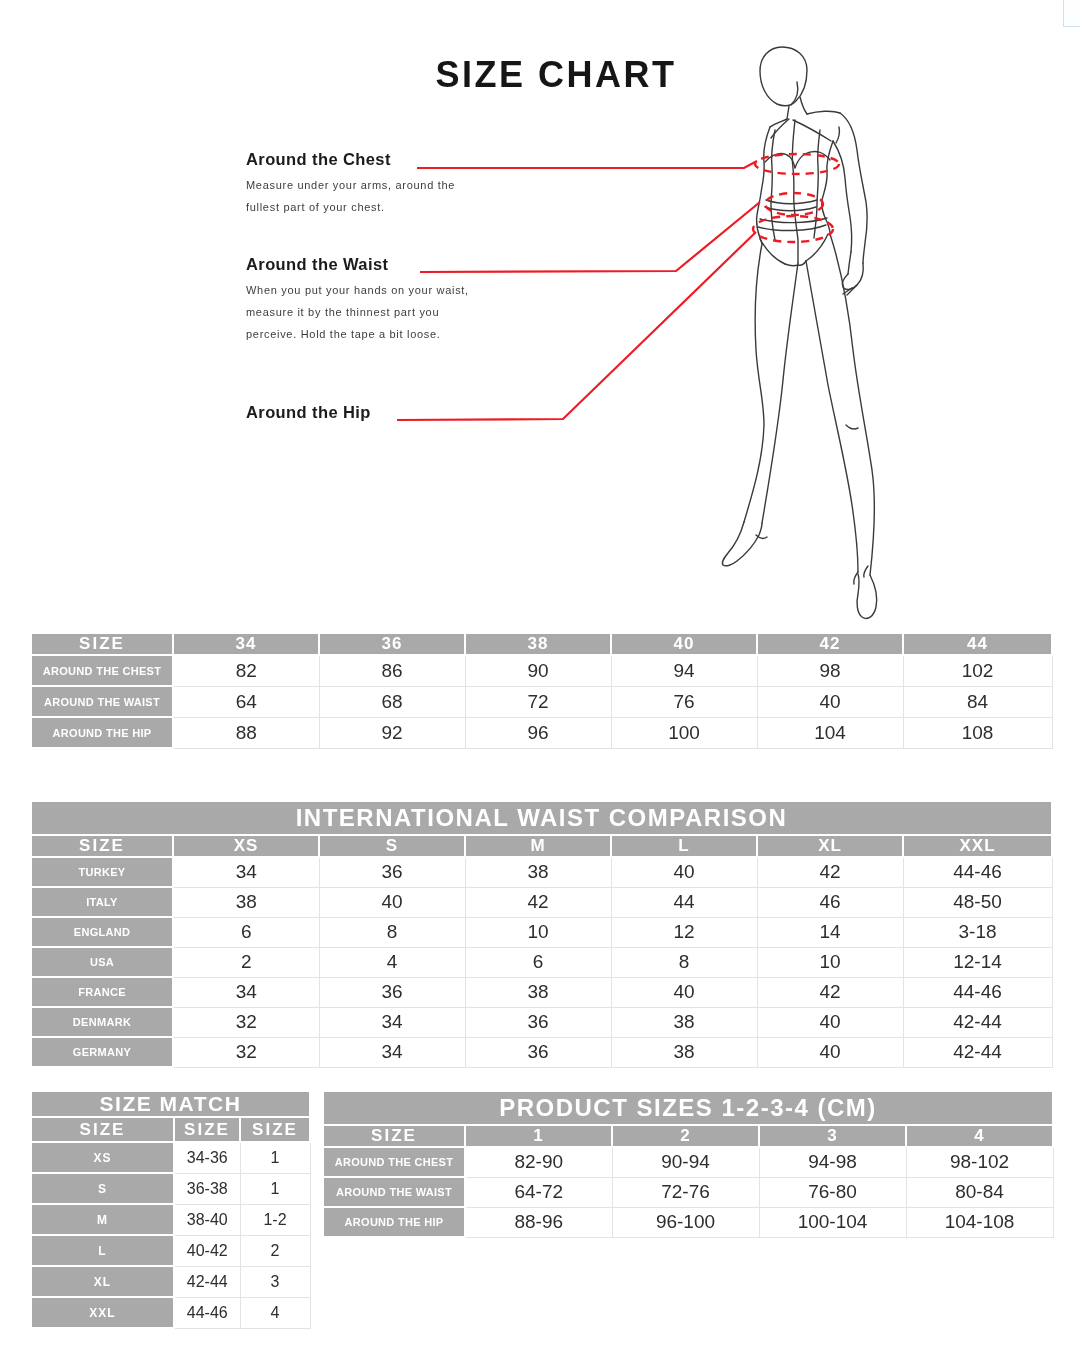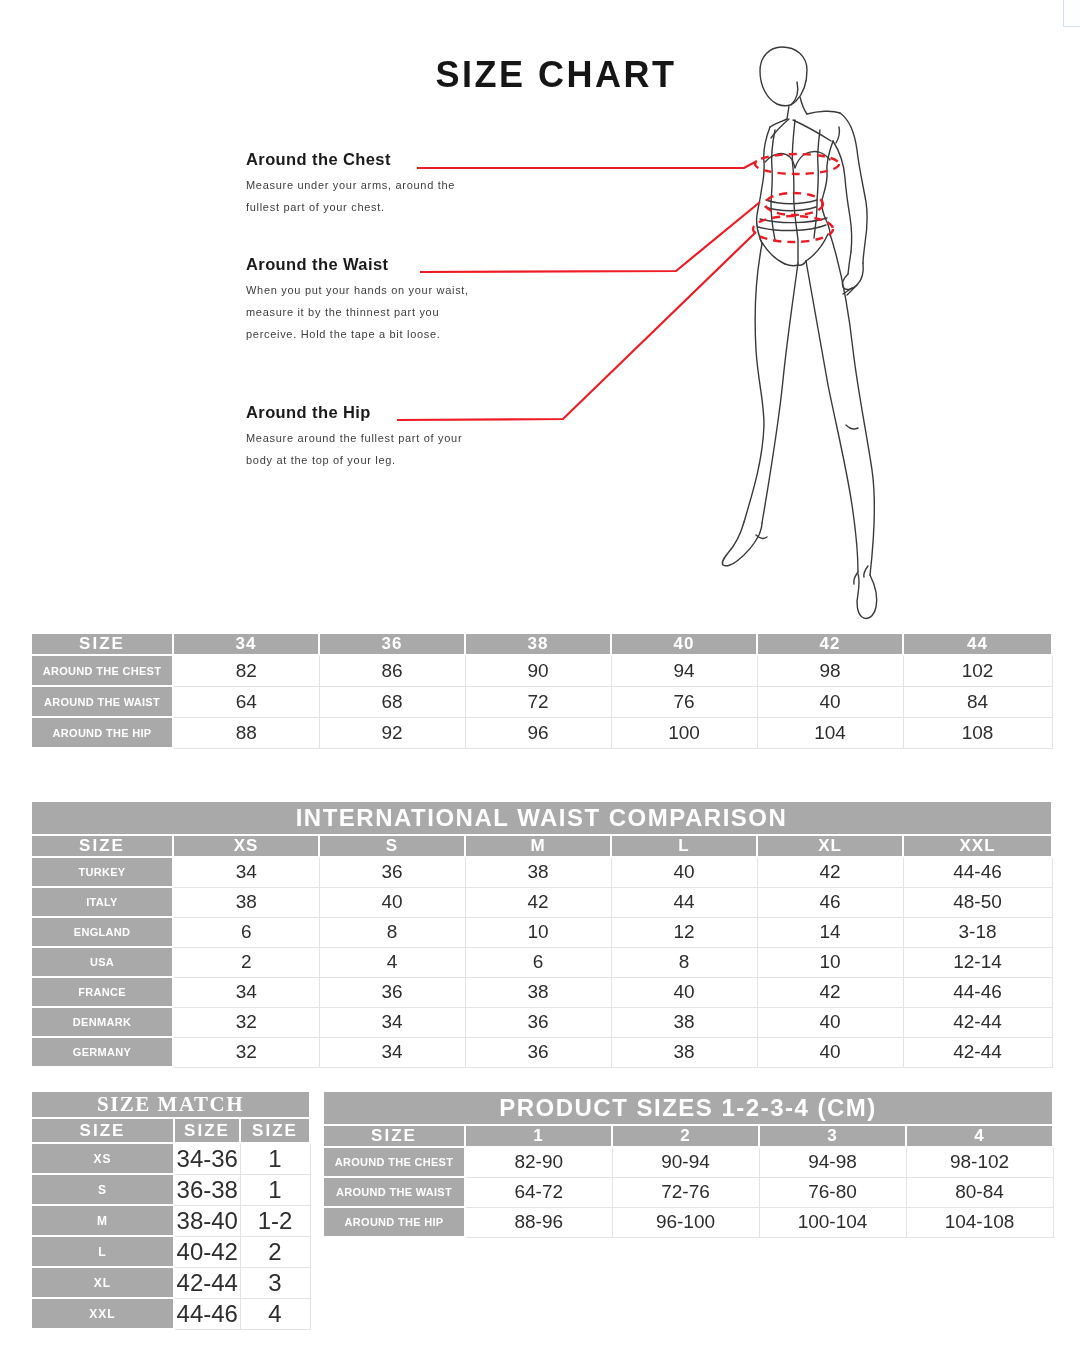--- a/index.html
+++ b/index.html
@@ -29,24 +29,24 @@
   .band{background:var(--table-gray,#a9a9a9);color:#fff;border:2px solid #fff;font-weight:700;}
   .title-band{font-size:24px;letter-spacing:1.5px;height:32px;}
   .head{font-size:17px;letter-spacing:1px;height:19px;}
   .corner{letter-spacing:2px;}
   .label{font-size:11px;text-align:left;padding-left:5px;letter-spacing:.3px;}
   .label.center{text-align:center;padding-left:0;font-size:12px;letter-spacing:1px;}
   .val{background:#fff;border:1px solid #e3e3e3;font-size:19px;color:var(--value-text,#2e2e2e);font-weight:400;}
   #t-standard .val,#t-standard .label{height:29px;}
   #t-international .val,#t-international .label{height:28px;}
   #t-product .val,#t-product .label{height:28px;}
-  #t-sizematch .title-band{font-size:21px;height:24px;letter-spacing:1.5px;font-family:Liberation Serif, serif;}
+  #t-sizematch .title-band{font-size:21px;height:24px;letter-spacing:1.5px;}
   #t-sizematch .head{height:23px;letter-spacing:2px;}
   #t-sizematch .val,#t-sizematch .label{height:29px;}
-  #t-sizematch .val{font-size:24px;margin-left:41px;}
+  #t-sizematch .val{font-size:16px;margin-left:41px;}
   
   .corner-artifact{
     position:absolute;left:1063px;top:0;width:17px;height:26px;
     border-left:1px solid #d3e0e9;border-bottom:1px solid #d3e0e9;background:#fdfeff;
   }
 </style>
 </head>
 <body>
 
 <div class="page">
@@ -126,22 +126,20 @@
 fullest part of your chest.</p>
   </section>
   <section class="guide" id="g1">
     <h2>Around the Waist</h2>
     <p>When you put your hands on your waist,
 measure it by the thinnest part you
 perceive. Hold the tape a bit loose.</p>
   </section>
   <section class="guide" id="g2">
     <h2>Around the Hip</h2>
-    <p>Measure around the fullest part of your
-body at the top of your leg.</p>
   </section>
 
   <div class="tbl" id="t-standard" style="left:30px;top:632px;width:1021px;">
       <table>
         <colgroup>
           <col style="width: 142px;">
           <col style="width: 146px;">
           <col style="width: 146px;">
           <col style="width: 146px;">
           <col style="width: 146px;">

